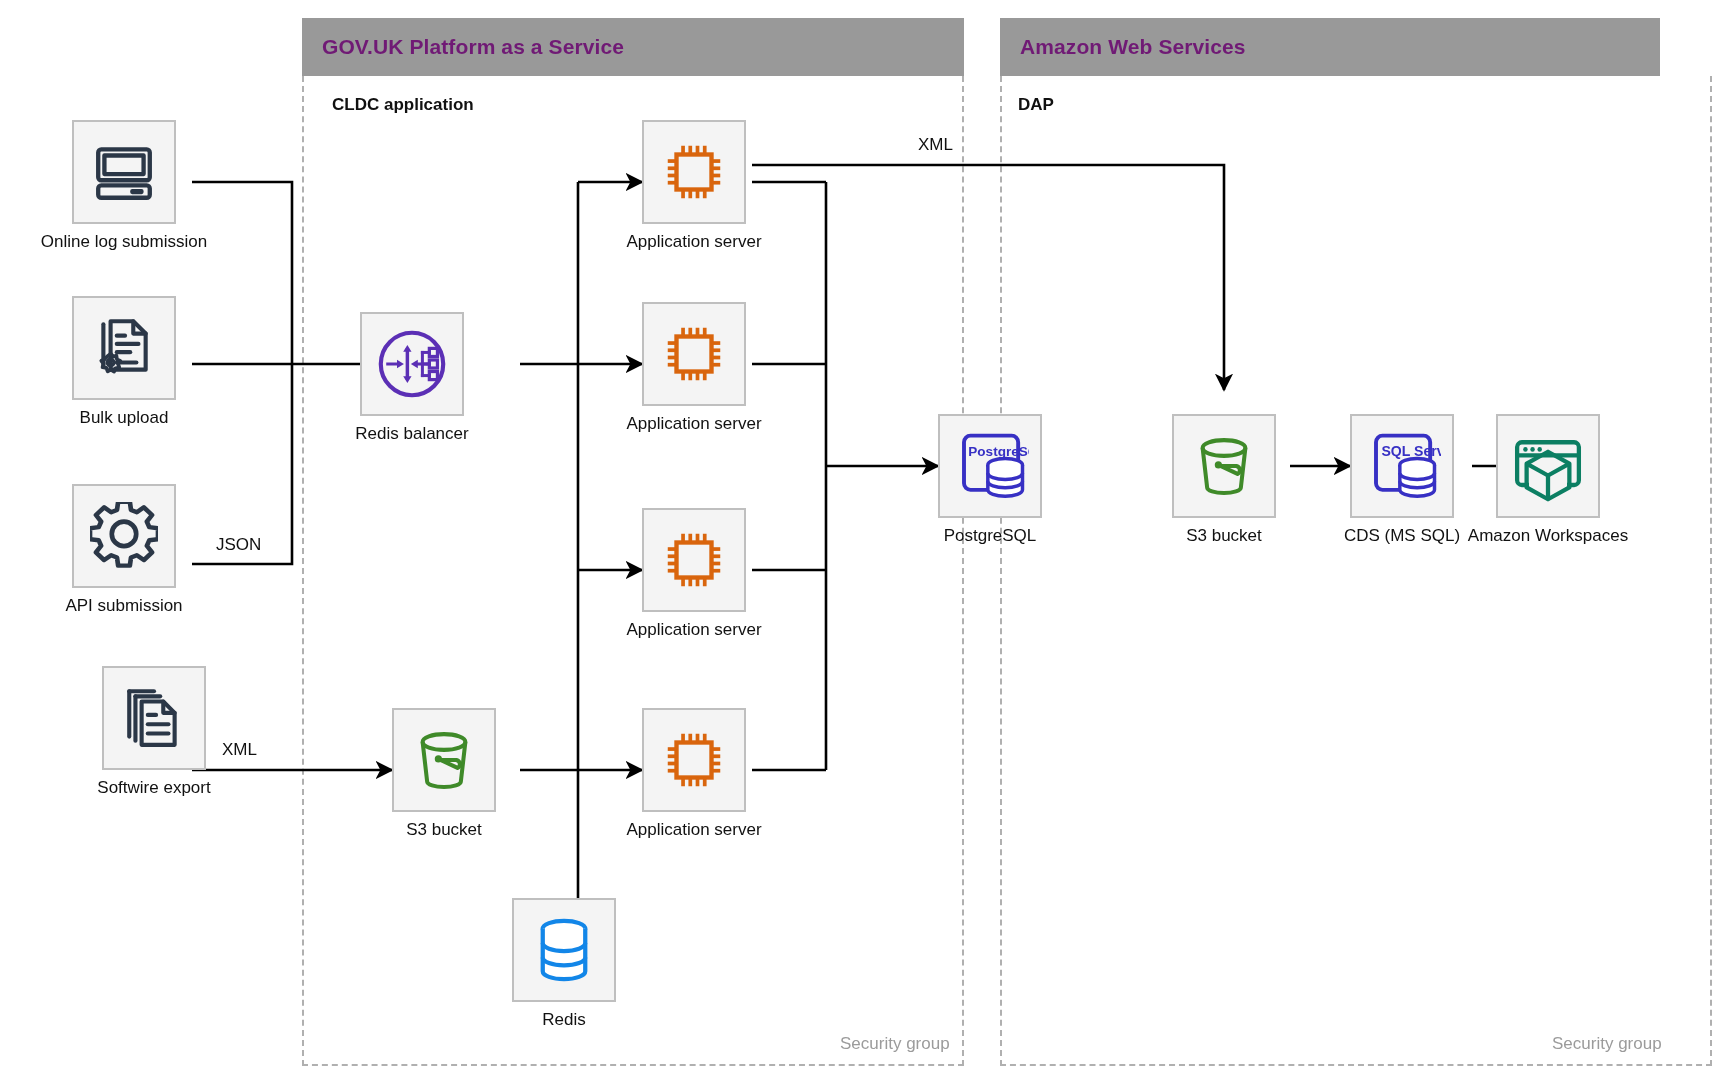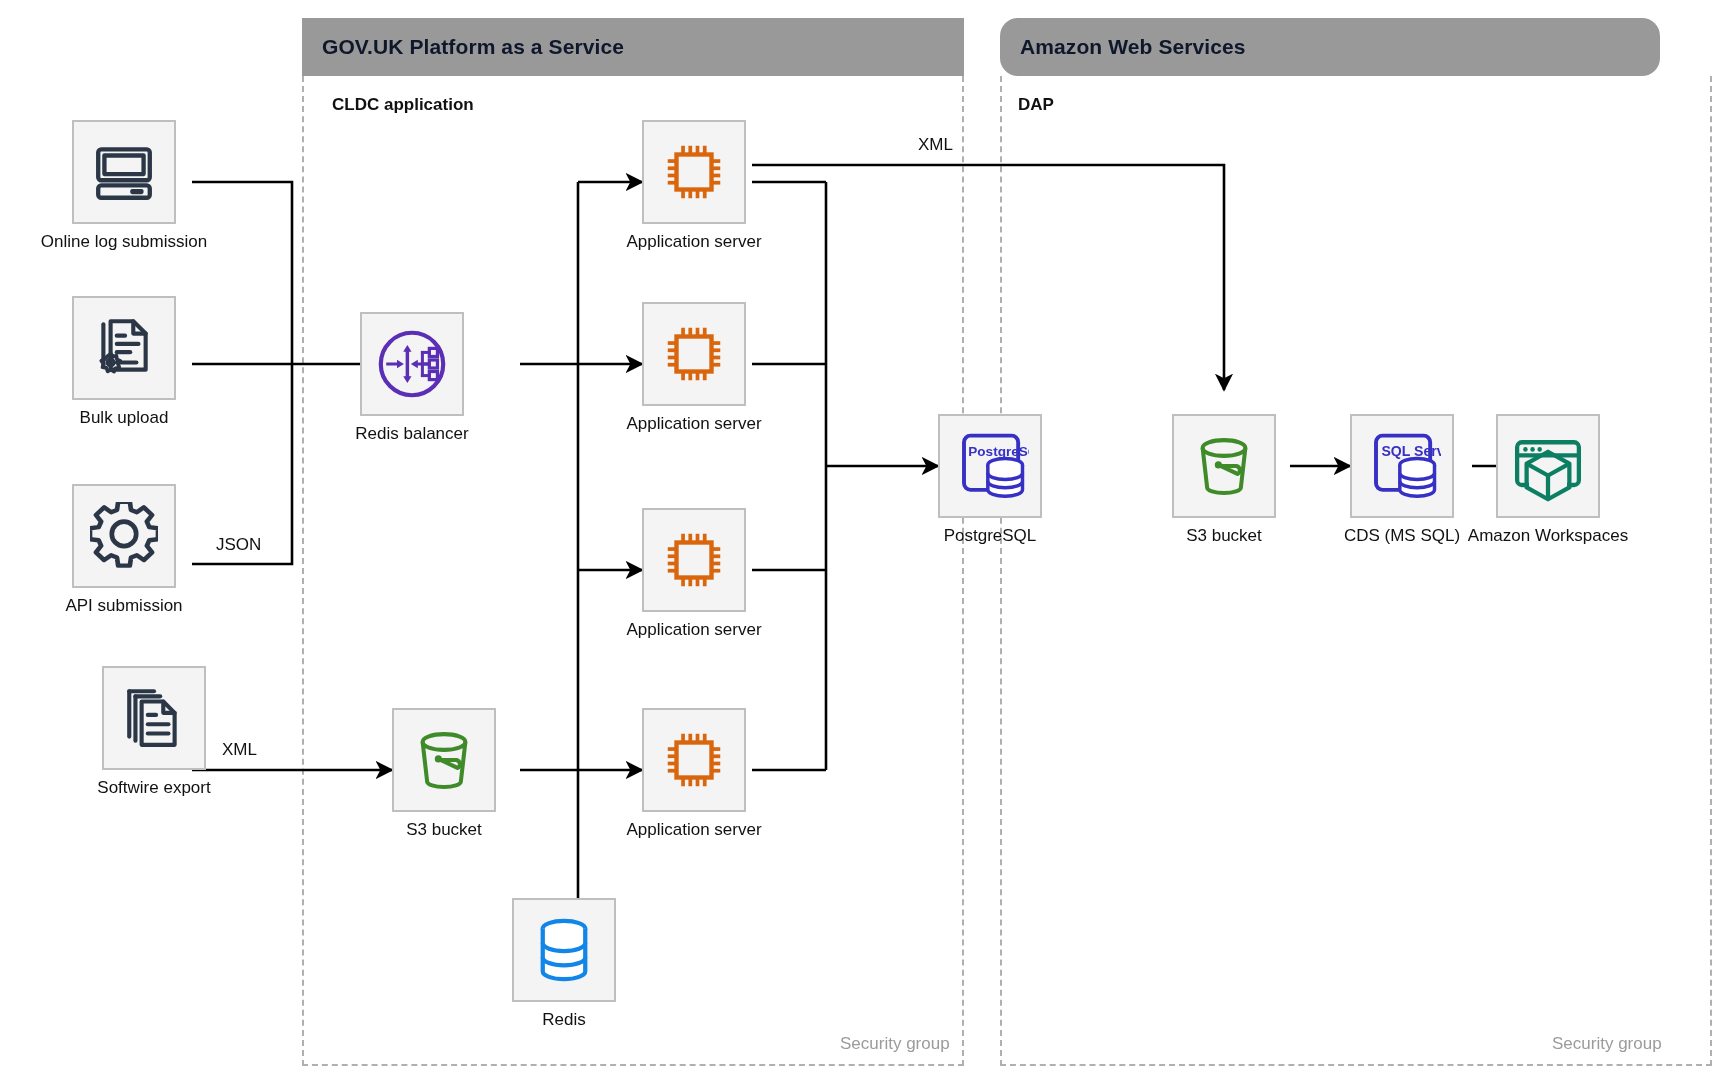--- a/index.html
+++ b/index.html
@@ -29,21 +29,21 @@
   
   .zone-header {
     position: absolute;
     background: #999999;
     display: flex;
     align-items: center;
     box-sizing: border-box;
     padding-left: 20px;
   }
   .zone-header-label {
-    color: #0f172a;
+    color: #701a75;
     font-size: 21px;
     font-weight: bold;
     letter-spacing: 0.1px;
     text-align: right;
   }
   
   .dashed-group {
     position: absolute;
     border: 2px dashed #b0b0b0;
     border-top: none;
@@ -96,21 +96,21 @@
 </style>
 </head>
 <body>
 
 <div id="diagram-root">
 
   <div class="zone-header" style="left:302px; top:18px; width:662px; height:58px;">
     <span class="zone-header-label">GOV.UK Platform as a Service</span>
   </div>
 
-  <div class="zone-header" style="left:1000px; top:18px; width:660px; height:58px;border-radius:18px;">
+  <div class="zone-header" style="left:1000px; top:18px; width:660px; height:58px;">
     <span class="zone-header-label">Amazon Web Services</span>
   </div>
 
   <div class="dashed-group" style="left:302px; top:76px; width:662px; height:990px;"></div>
   <div class="dashed-group" style="left:1000px; top:76px; width:712px; height:990px;"></div>
 
   <div class="group-title" style="left:320px; top:95px;margin-left:12px;">CLDC application</div>
   <div class="group-title" style="left:1018px; top:95px;">DAP</div>
 
   <div class="security-group-label" style="left:840px; top:1034px;">Security group</div>

